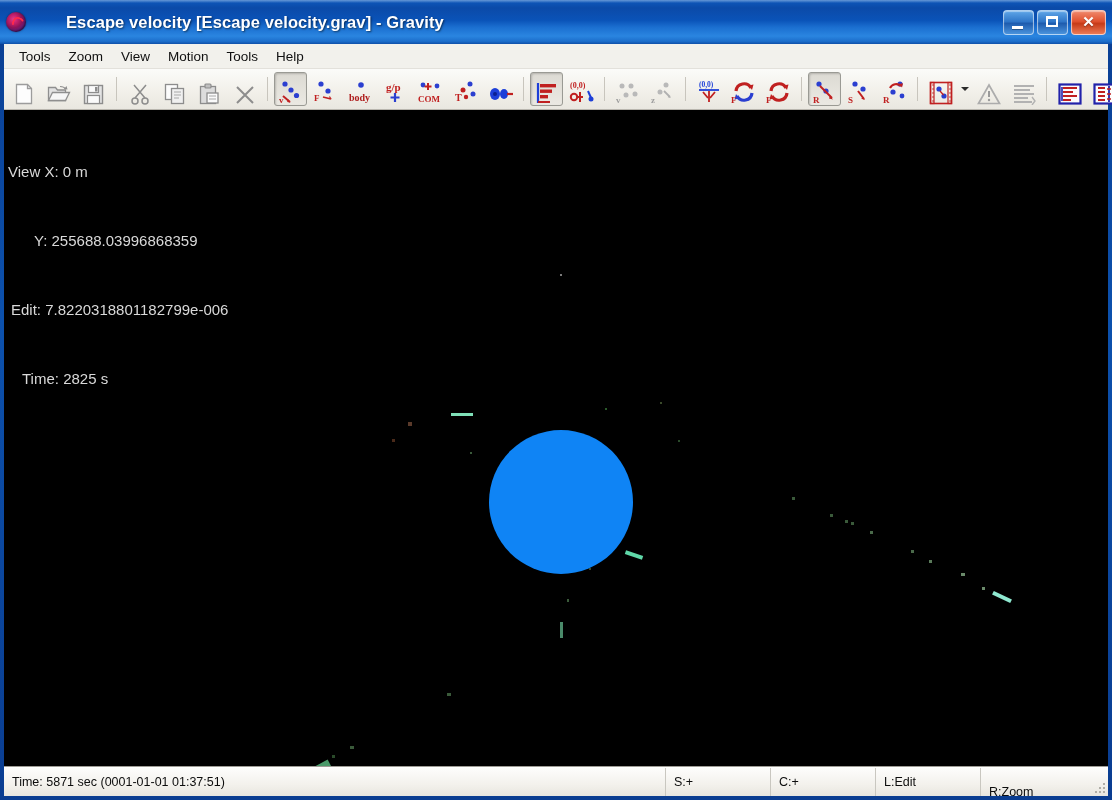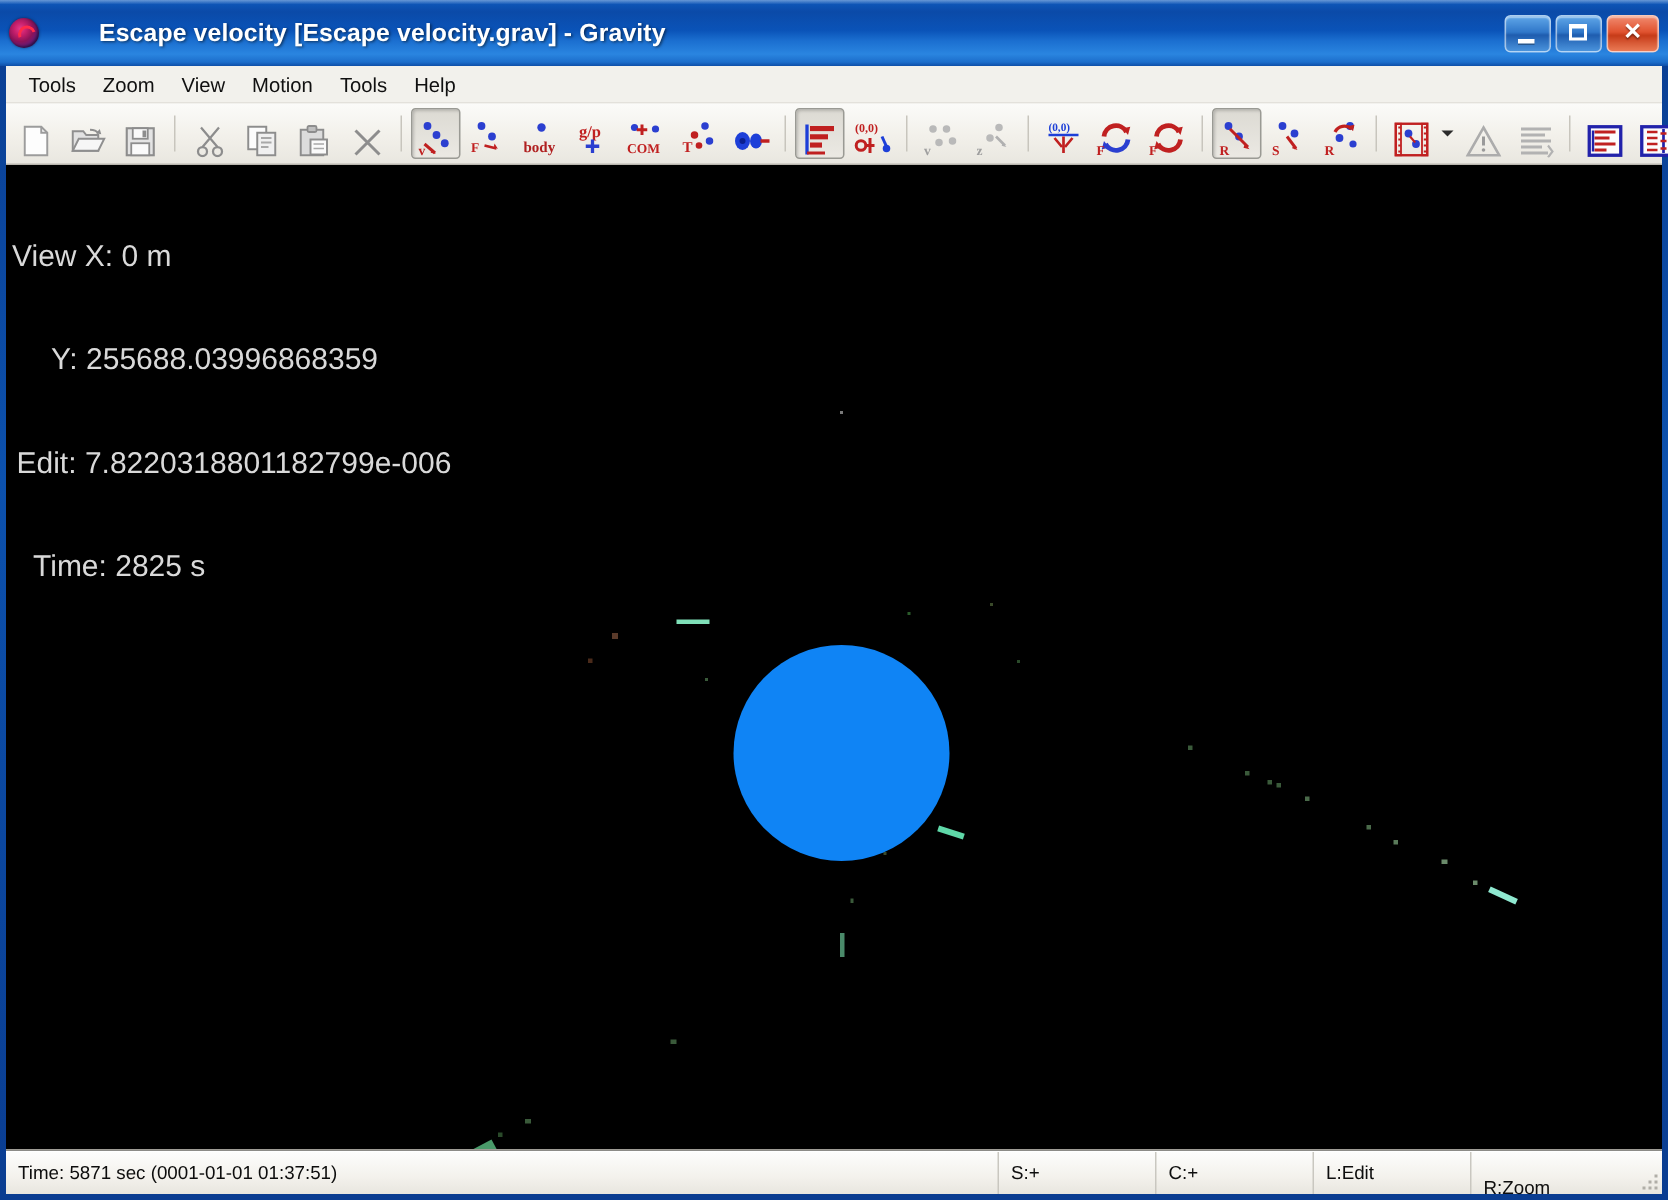--- a/index.html
+++ b/index.html
@@ -184,21 +184,21 @@
   }
   #starfield { position: absolute; left:0; top:0; width:100%; height:100%; }
   #planet {
     position: absolute;
     border-radius: 50%;
     background: #0f84f5;
   }
   #hud {
     position: absolute; left: 0; top: 4px;
     color: #d9d9d9;
-    font-size: 20px;
+    font-size: 15px;
     line-height: 23px;
     white-space: pre;
     text-shadow: 0 0 1px rgba(0,0,0,.9);
     pointer-events: none;
   }
   #hud div { padding-left: 4px; }
   .hud-pad-1 { padding-left: 30px !important; }
   .hud-pad-2 { padding-left: 7px !important; }
   .hud-pad-3 { padding-left: 18px !important; }
 

